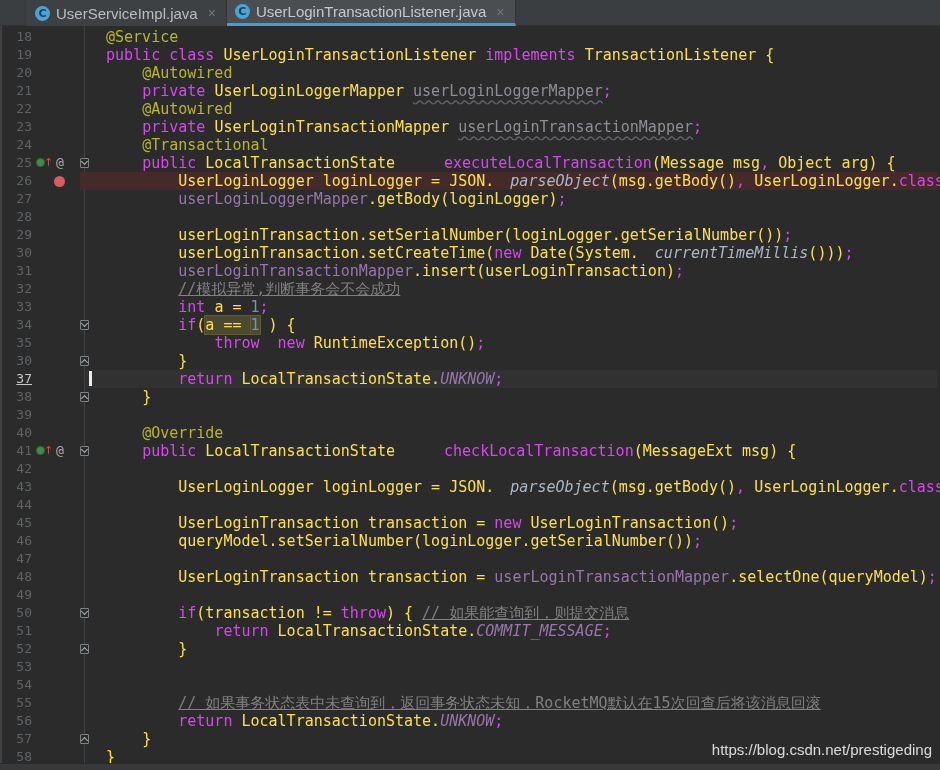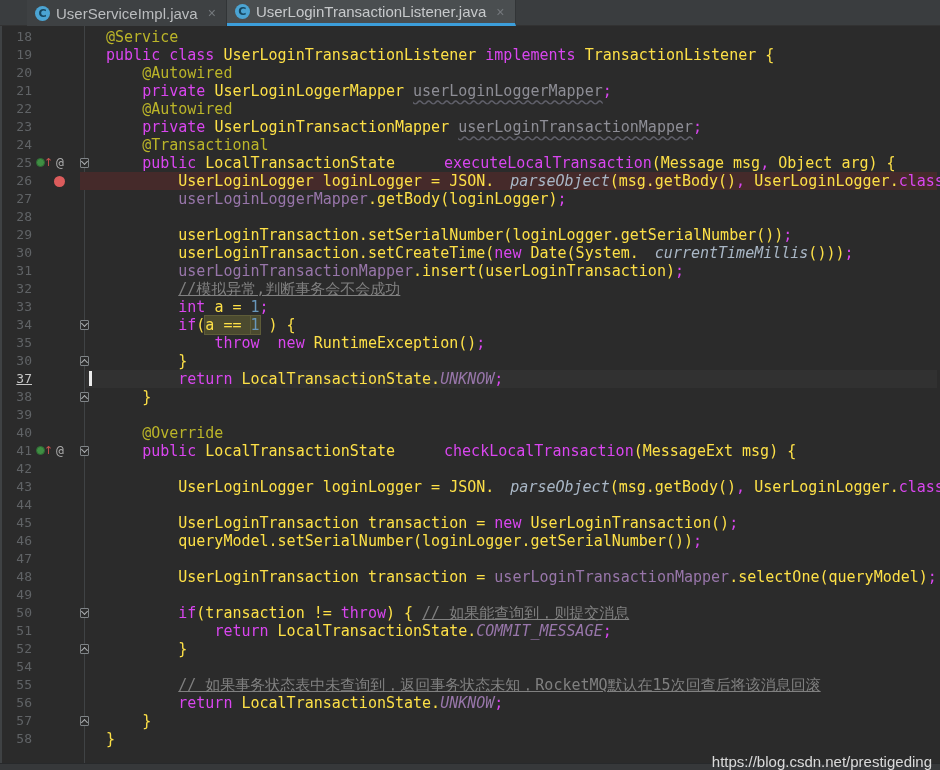--- a/index.html
+++ b/index.html
@@ -58,21 +58,21 @@
   .def  { color:#fde047; }
   .mth  { color:#d946ef;margin-left:40px; }
   .fld  { color:#9876AA; }
   .fldu { color:#8E8E96; text-decoration:underline wavy #60606A; text-underline-offset:3px; }
   .enumc{ color:#9876AA; font-style:italic; }
   .stat { color:#A9B7C6; font-style:italic;margin-left:16px; }
   .num  { color:#6897BB; }
   .cmt  { color:#808080;text-decoration:underline; }
   .hl   { background:#4B4A2F; box-shadow:0 0 0 1px #5E5C38; }
 
-  .watermark { position:absolute; right:8px; bottom:0; z-index:5;
+  .watermark { position:absolute; right:8px; bottom:12px; z-index:5;
                font-family:"Liberation Sans", sans-serif; font-size:15px;
                color:rgba(232,232,232,0.92); }
   .bottomstrip { position:absolute; left:0; right:0; bottom:0; height:7px;
                background:#36383A; border-top:1px solid #27292B; }
 </style>
 </head>
 <body>
 
 <div id="app">
 
@@ -121,20 +121,21 @@
         <div class="row"><span class="gut"><span class="lnum">43</span></span><span class="code">        <span class="def">UserLoginLogger loginLogger = JSON.</span><span class="stat">parseObject</span><span class="def">(msg.getBody()</span><span class="kw">, </span><span class="def">UserLoginLogger.</span><span class="kw">class</span><span class="def">)</span><span class="kw">;</span></span></div>
         <div class="row"><span class="gut"><span class="lnum">44</span></span><span class="code"></span></div>
         <div class="row"><span class="gut"><span class="lnum">45</span></span><span class="code">        <span class="def">UserLoginTransaction transaction = </span><span class="kw">new </span><span class="def">UserLoginTransaction()</span><span class="kw">;</span></span></div>
         <div class="row"><span class="gut"><span class="lnum">46</span></span><span class="code">        <span class="def">queryModel.setSerialNumber(loginLogger.getSerialNumber())</span><span class="kw">;</span></span></div>
         <div class="row"><span class="gut"><span class="lnum">47</span></span><span class="code"></span></div>
         <div class="row"><span class="gut"><span class="lnum">48</span></span><span class="code">        <span class="def">UserLoginTransaction transaction = </span><span class="fld">userLoginTransactionMapper</span><span class="def">.selectOne(queryModel)</span><span class="kw">;</span></span></div>
         <div class="row"><span class="gut"><span class="lnum">49</span></span><span class="code"></span></div>
         <div class="row"><span class="gut"><span class="lnum">50</span><span class="fold down"></span></span><span class="code">        <span class="kw">if</span><span class="def">(transaction != </span><span class="kw">throw</span><span class="def">) { </span><span class="cmt">// 如果能查询到，则提交消息</span></span></div>
         <div class="row"><span class="gut"><span class="lnum">51</span></span><span class="code">            <span class="kw">return </span><span class="def">LocalTransactionState.</span><span class="enumc">COMMIT_MESSAGE</span><span class="kw">;</span></span></div>
         <div class="row"><span class="gut"><span class="lnum">52</span><span class="fold up"></span></span><span class="code">        <span class="def">}</span></span></div>
+        <div class="row"><span class="gut"><span class="lnum">53</span></span><span class="code"></span></div>
         <div class="row"><span class="gut"><span class="lnum">54</span></span><span class="code"></span></div>
         <div class="row"><span class="gut"><span class="lnum">55</span></span><span class="code">        <span class="cmt">// 如果事务状态表中未查询到，返回事务状态未知，RocketMQ默认在15次回查后将该消息回滚</span></span></div>
         <div class="row"><span class="gut"><span class="lnum">56</span></span><span class="code">        <span class="kw">return </span><span class="def">LocalTransactionState.</span><span class="enumc">UNKNOW</span><span class="kw">;</span></span></div>
         <div class="row"><span class="gut"><span class="lnum">57</span><span class="fold up"></span></span><span class="code">    <span class="def">}</span></span></div>
         <div class="row"><span class="gut"><span class="lnum">58</span></span><span class="code"><span class="def">}</span></span></div>
       </div>
   </div>
 
   <div class="watermark">https://blog.csdn.net/prestigeding</div>
 

